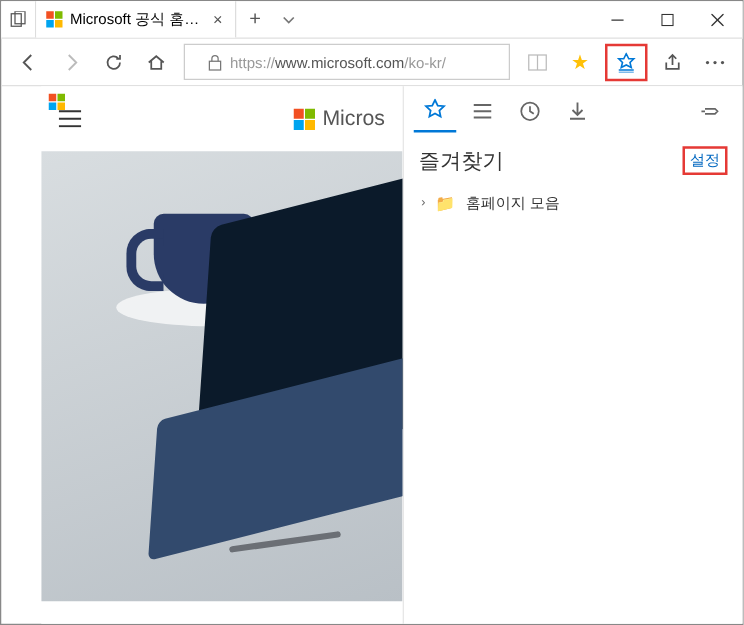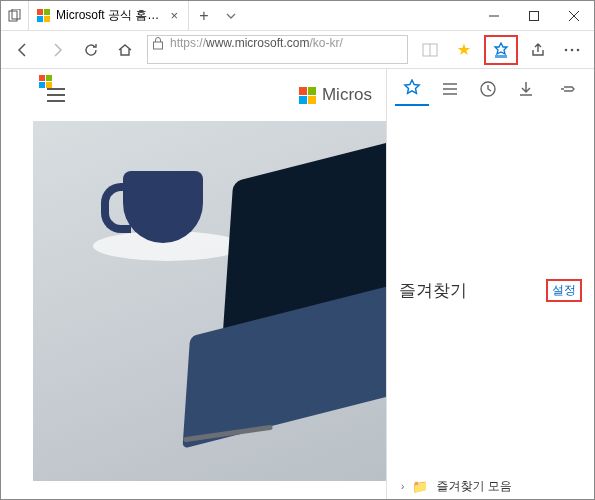--- a/index.html
+++ b/index.html
@@ -14,21 +14,21 @@
 .tab.active { background: #fff; }
 .tab-title { white-space: nowrap; overflow: hidden; text-overflow: ellipsis; flex: 1; }
 .tab-close { font-size: 13px; color: #555; cursor: pointer; padding: 0 2px; }
 .new-tab { width: 30px; display: flex; align-items: center; justify-content: center; color: #555; font-size: 16px; }
 .new-tab-chevron { width: 24px; display: flex; align-items: center; justify-content: center; color: #777; }
 .window-controls { display: flex; }
 .win-btn { width: 40px; display: flex; align-items: center; justify-content: center; color: #333; }
 
 .toolbar { height: 38px; display: flex; align-items: center; padding: 0 6px; gap: 2px; border-bottom: 1px solid #e0e0e0; }
 .tool-btn { width: 32px; height: 32px; display: flex; align-items: center; justify-content: center; color: #555; }
-.addr-wrap { flex: 1; height: 29px; border: 1px solid #ccc; display: flex; padding: 0 4px; gap: 6px; margin: 0 4px; }
+.addr-wrap { flex: 1; height: 29px; border: 1px solid #ccc; display: flex; align-items: center; padding: 0 18px; gap: 6px; margin: 0 4px; }
 .addr-lock { color: #777; }
 .addr-url { font-size: 12px; color: #555; }
 .addr-url .proto { color: #999; }
 .star-fav { color: #ffc107; font-size: 16px; }
 .hub-btn { width: 34px; height: 30px; border: 2px solid #e53935; display: flex; align-items: center; justify-content: center; color: #0078d7; margin: 0 2px; }
 .share-icon, .more-icon { color: #555; }
 
 .content { flex: 1; display: flex; position: relative; margin-left: 32px; }
 .page { flex: 1; background: #fff; position: relative; overflow: hidden; }
 .ms-logo-small { position: absolute; top: 6px; left: 6px; }
@@ -39,21 +39,21 @@
 .ms-logo-box span:nth-child(1){background:#f25022;} .ms-logo-box span:nth-child(2){background:#7fba00;}
 .ms-logo-box span:nth-child(3){background:#00a4ef;} .ms-logo-box span:nth-child(4){background:#ffb900;}
 .hero { height: 360px; background: linear-gradient(160deg, #d8dde0 0%, #b9c0c6 100%); position: relative; }
 .mug { position: absolute; top: 50px; left: 90px; width: 80px; height: 72px; background: #2a3b66; border-radius: 8px 8px 40px 40px; }
 .mug::before { content:""; position:absolute; left:-22px; top:12px; width:22px; height:34px; border:8px solid #2a3b66; border-right:none; border-radius: 20px 0 0 20px; }
 .plate { position:absolute; top:110px; left:60px; width:150px; height:30px; background: rgba(255,255,255,0.7); border-radius: 50%; }
 .laptop { position:absolute; top:40px; right:-20px; width:180px; height:200px; background:#0b1a2a; transform: skewY(-18deg) rotate(4deg); border-radius: 8px; }
 .kb { position:absolute; top:190px; right:-10px; width:210px; height:110px; background:#324a6d; transform: skewY(-18deg) rotate(4deg); border-radius: 6px; }
 .pen { position:absolute; top:310px; left:150px; width:90px; height:5px; background:#6b6f75; transform: rotate(-8deg); border-radius:3px; }
 
-.hub-panel { width: 208px; background: #fff; border-left: 1px solid #e0e0e0; display: flex; flex-direction: column; justify-content: space-between; }
+.hub-panel { width: 272px; background: #fff; border-left: 1px solid #e0e0e0; display: flex; flex-direction: column; }
 .hub-tabs { height: 40px; display: flex; align-items: center; padding: 0 8px; gap: 4px; }
 .hub-tab { width: 34px; height: 34px; display: flex; align-items: center; justify-content: center; color: #666; }
 .hub-tab.active { color: #0078d7; border-bottom: 2px solid #0078d7; }
 .hub-pin { margin-left: auto; }
 .hub-title-row { display: flex; align-items: center; justify-content: space-between; padding: 8px 12px 10px; }
 .hub-title { font-size: 17px; color: #333; }
 .hub-settings { font-size: 12px; color: #0067c0; border: 2px solid #e53935; padding: 1px 4px; }
 .fav-item { display: flex; align-items: center; gap: 8px; padding: 4px 14px; font-size: 12px; color: #333; }
 .fav-chevron { color: #666; font-size: 10px; }
 .fav-folder { color: #ffc107; font-size: 13px; }
@@ -239,18 +239,18 @@
             </svg>
         </div>
       </div>
       <div class="hub-title-row">
         <div class="hub-title">즐겨찾기</div>
         <div class="hub-settings">설정</div>
       </div>
       <div class="fav-item">
         <span class="fav-chevron">›</span>
         <span class="fav-folder">📁</span>
-        <span>즐겨찾기 모음</span>
+        <span>홈페이지 모음</span>
       </div>
     </div>
 
   </div>
 </div>
 
 </body></html>

